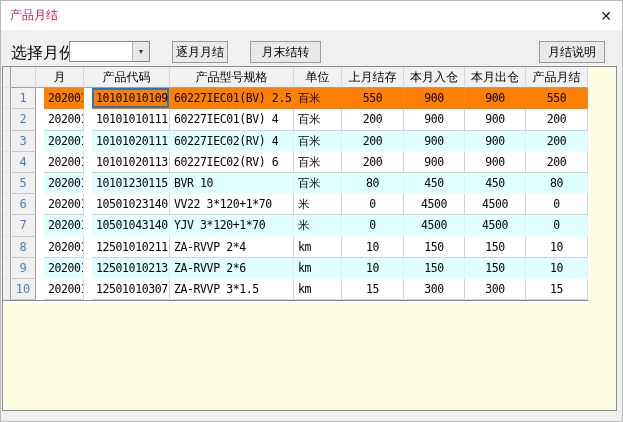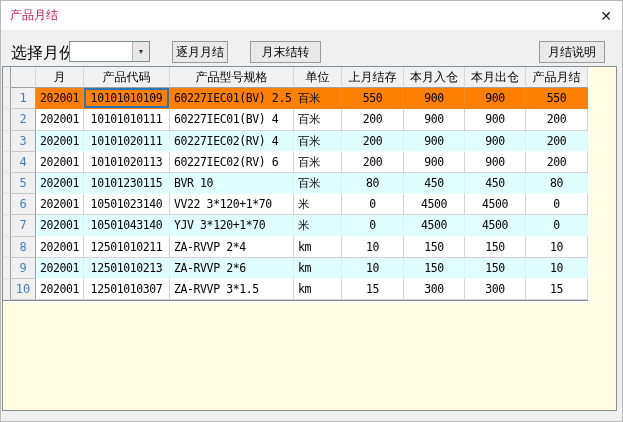--- a/index.html
+++ b/index.html
@@ -75,21 +75,21 @@
   }
   .hdr {
     background:#f1f1f1; text-align:center; letter-spacing:0; font-size:12px;
     border-right:1px solid #d7d7d7; border-bottom:1px solid #9f9f9f;
   }
   .ind  { background:#f0f0f0; border-right:1px solid #9f9f9f; border-bottom:1px solid #e3e3e3; padding:0; }
   .rnum {
     background:#f0f0f0; color:#4a7ebb; text-align:center; letter-spacing:0;
     border-right:1px solid #9f9f9f; border-bottom:1px solid #c9c9c9; font-size:12px;
   }
-  .c-center { text-align:center; }
+  .c-center { text-align:center;margin-left:8px; }
   .c-left   { text-align:left; }
   .c-right  { text-align:center; }
 
   .alt .cell:not(.rnum):not(.ind) { background:#e0ffff; border-bottom-color:#f3ffff; border-right-color:#dff4f4; }
   .sel .cell:not(.rnum):not(.ind) { background:#ff8000; border-bottom-color:#f08010; border-right-color:#f08a20; }
   .focus-cell { box-shadow: inset 0 0 0 2px #2e75b6; }
 </style>
 </head>
 <body>
 

